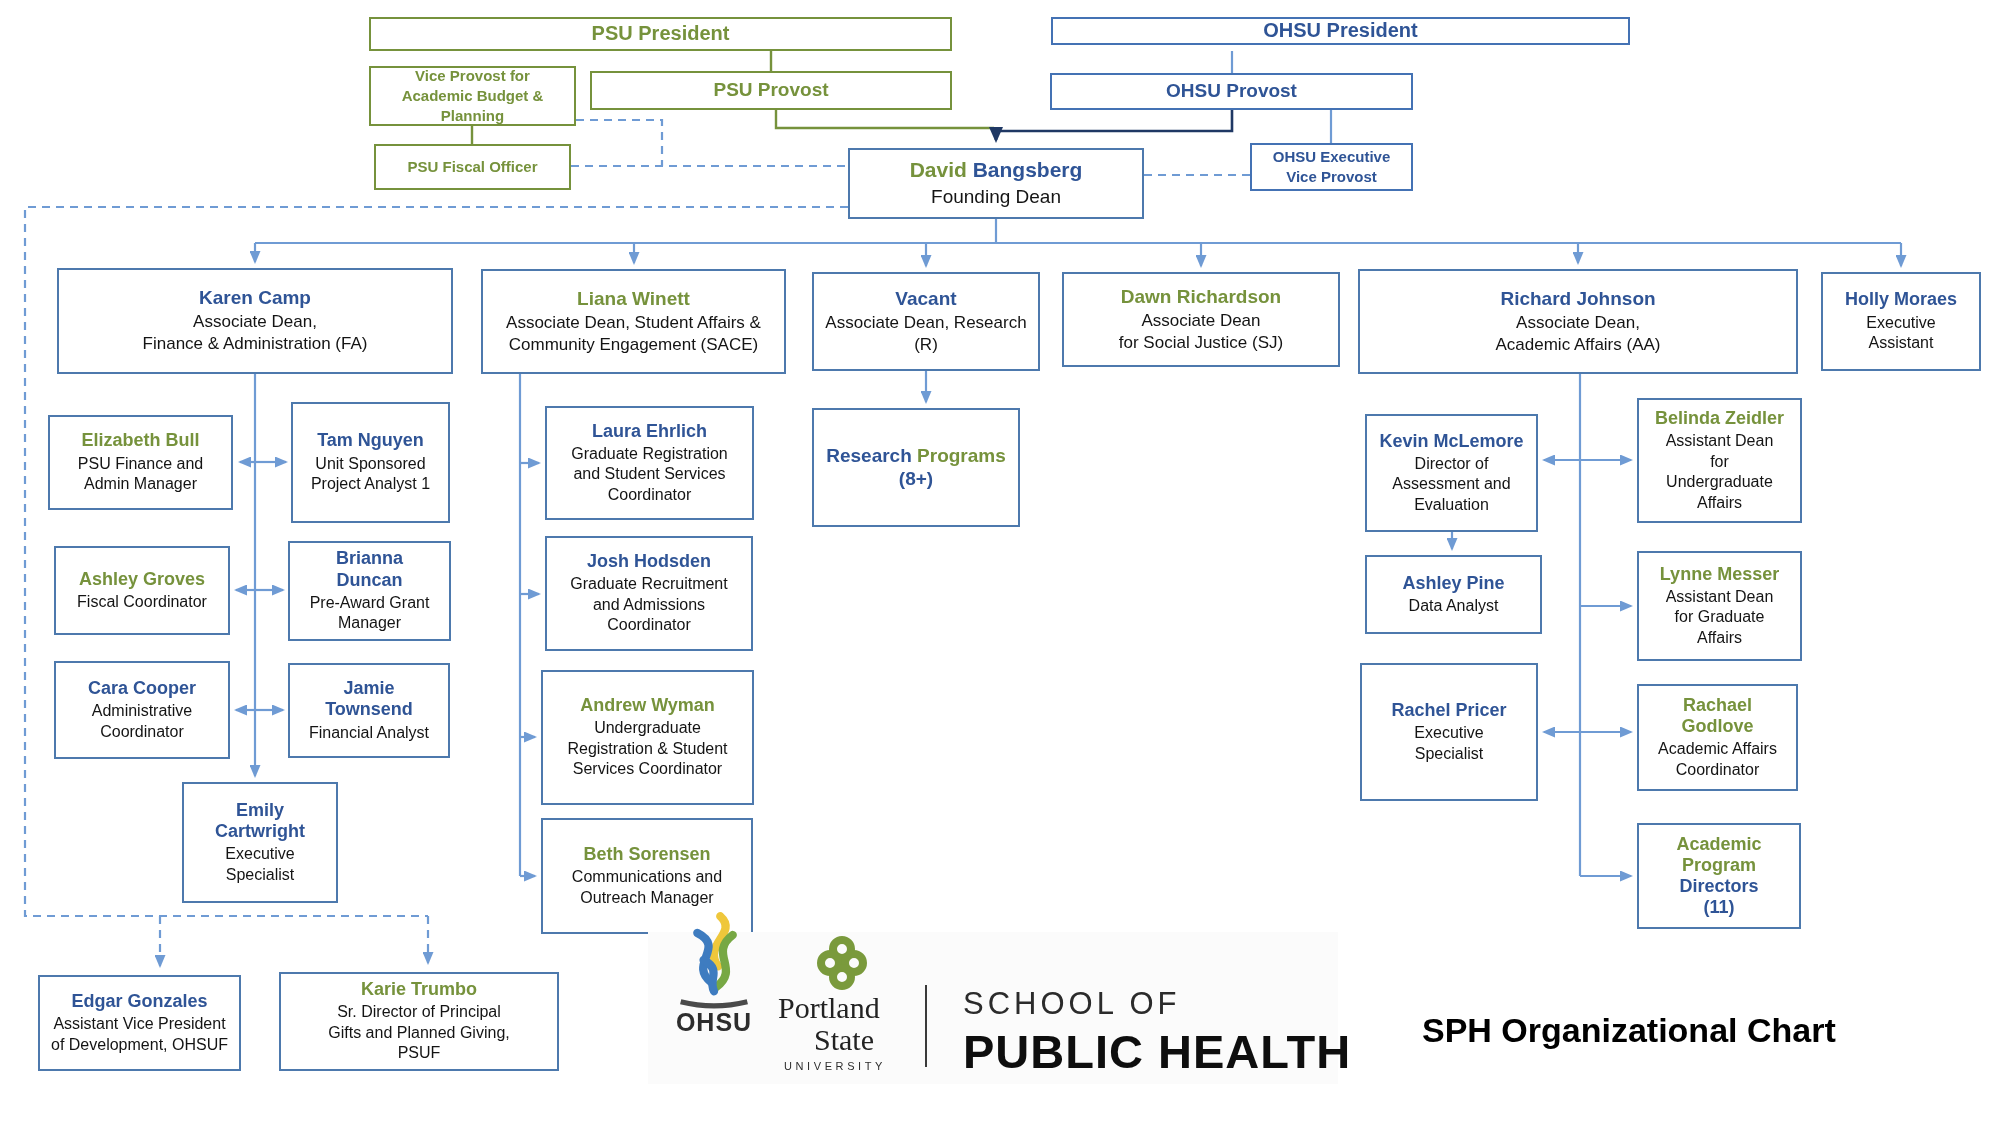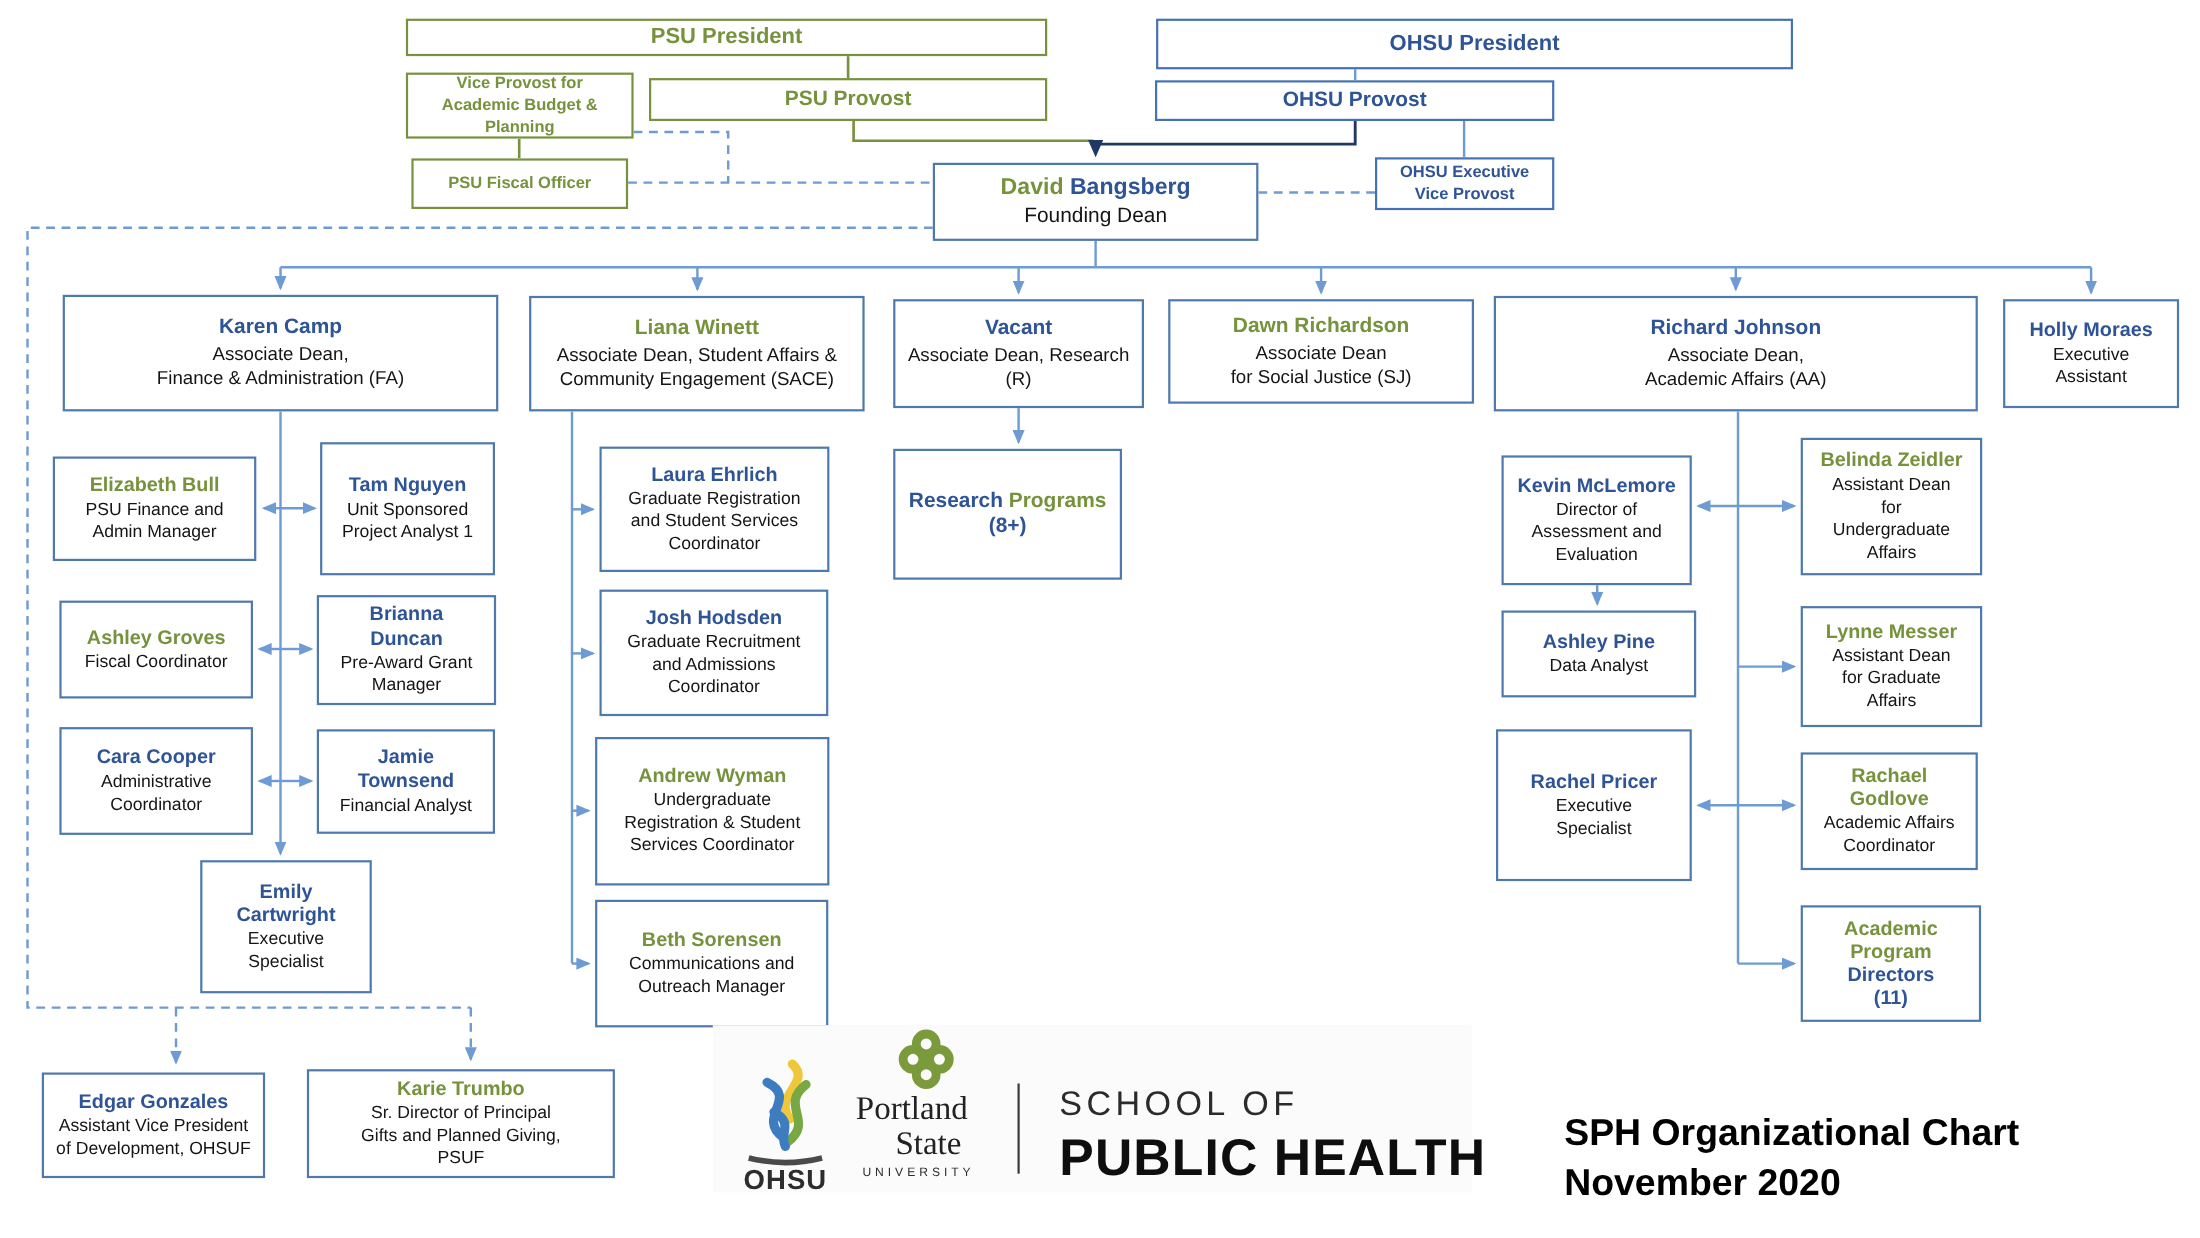--- a/index.html
+++ b/index.html
@@ -16,21 +16,21 @@
   .tt{font-size:16px;line-height:1.28;white-space:pre-line;color:#141414;margin-top:2px;}
   .t17{font-size:17px;}
   .tbig{font-size:19px;}
   .lg{font-size:20px;}
   .md{font-size:19px;}
   .sm{font-size:15px;line-height:1.32;}
   .xl{font-size:21px;}
   .blue{color:#2F5496;}
   .green{color:#76923C;}
   .logo-band{position:absolute;left:648px;top:932px;width:690px;height:152px;background:#fbfbfb;}
-  .ohsu-logo{position:absolute;left:664px;top:961px;width:100px;display:flex;flex-direction:column;align-items:center;justify-content:space-between;}
+  .ohsu-logo{position:absolute;left:664px;top:910px;width:100px;display:flex;flex-direction:column;align-items:center;justify-content:space-between;}
   .ohsu-word{font-weight:bold;font-size:25px;letter-spacing:1px;color:#2d2d2d;margin-top:-2px;}
   .psu-logo{position:absolute;left:778px;top:934px;width:128px;color:#222;}
   .psu-glyph{display:block;margin:0 auto;}
   .psu-portland{font-family:"Liberation Serif",serif;font-size:30px;line-height:1.05;text-align:left;}
   .psu-state{font-family:"Liberation Serif",serif;font-size:30px;line-height:1.05;text-align:left;margin-left:36px;}
   .psu-univ{font-size:11px;letter-spacing:3.6px;margin-top:5px;text-align:left;margin-left:6px;color:#2d2d2d;}
   .divider{position:absolute;left:925px;top:985px;width:2px;height:82px;background:#3a3a3a;}
   .school-word{position:absolute;left:963px;top:986px;}
   .school-top{font-size:31px;letter-spacing:4px;color:#2b2b2b;font-weight:400;}
   .school-bottom{font-size:47px;font-weight:800;letter-spacing:1px;color:#0e0e0e;margin-top:2px;}
@@ -107,21 +107,21 @@
       <path d="M1144,175 H1250"></path>
       <path d="M160,916 V966" marker-end="url(#mL)"></path>
       <path d="M428,916 V963" marker-end="url(#mL)"></path>
     </g>
   </svg>
 
   <div class="node ng" style="left:369px;top:17px;width:583px;height:34px">
     <div class="nm lg green">PSU President</div>
   </div>
 
-  <div class="node nob" style="left:1051px;top:17px;width:579px;height:46px">
+  <div class="node nob" style="left:1051px;top:17px;width:579px;height:28px">
     <div class="nm lg blue">OHSU President</div>
   </div>
 
   <div class="node ng" style="left:369px;top:66px;width:207px;height:60px">
     <div class="nm sm green">Vice Provost for
 Academic Budget &amp;
 Planning</div>
   </div>
 
   <div class="node ng" style="left:590px;top:71px;width:362px;height:39px">
@@ -348,16 +348,15 @@
 
   <div class="divider"></div>
 
   <div class="school-word">
     <div class="school-top">SCHOOL OF</div>
     <div class="school-bottom">PUBLIC HEALTH</div>
   </div>
 
   <div class="title-block">
     <div>SPH Organizational Chart</div>
-    <div>November 2020</div>
   </div>
 
 </div>
 
 </body></html>

